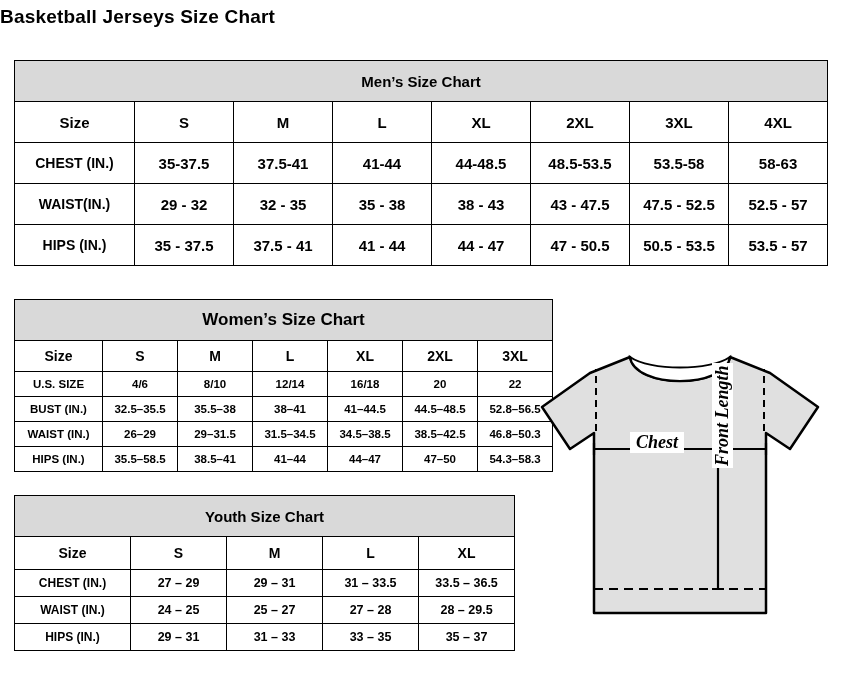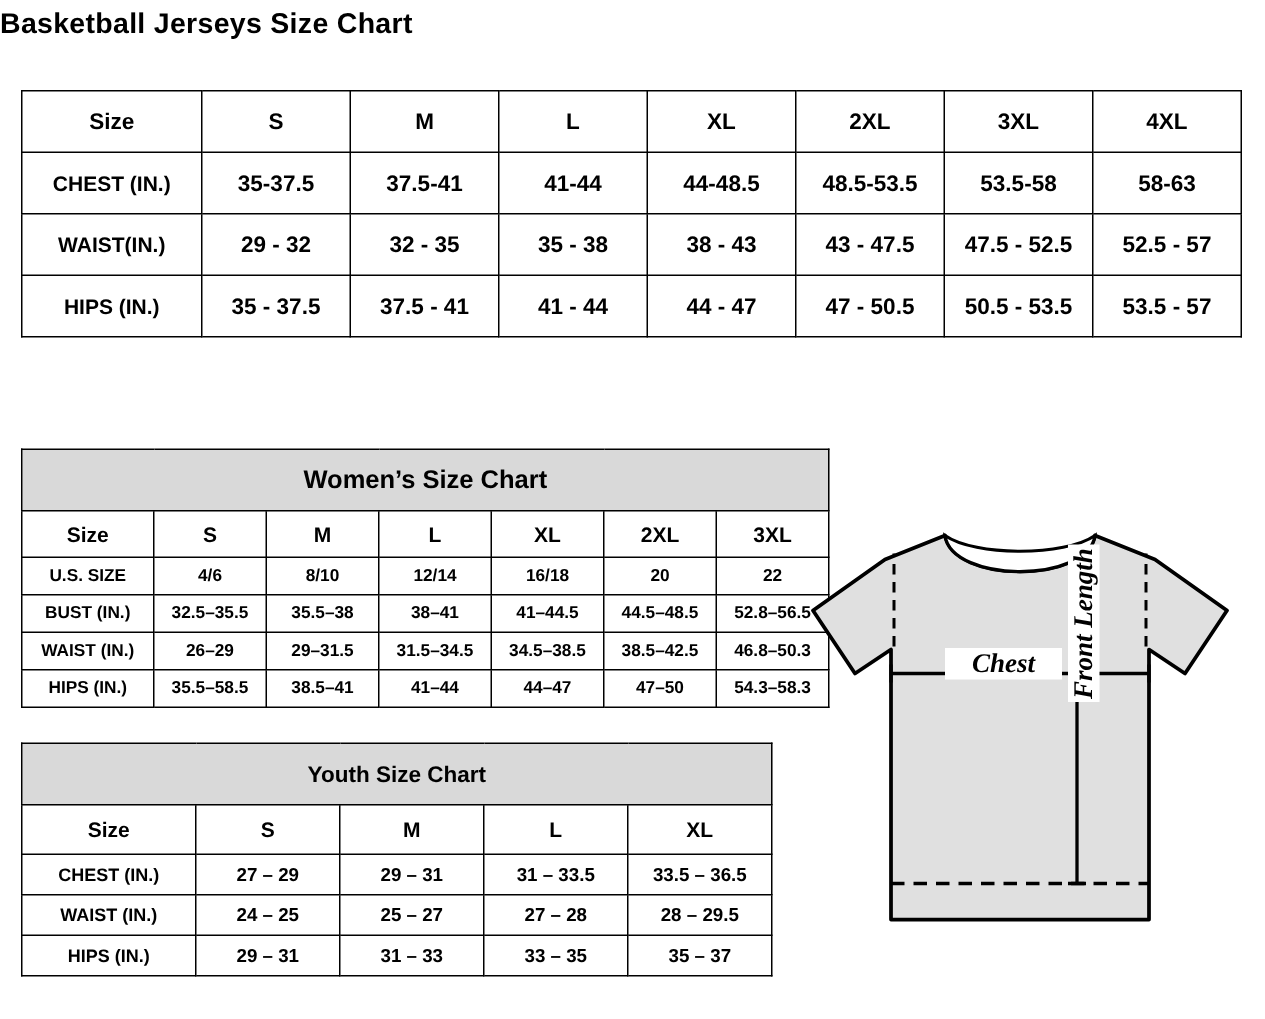--- a/index.html
+++ b/index.html
@@ -98,21 +98,21 @@
   #shirt-svg { display: block; }
   .lbl-chest {
     position: absolute;
     left: 630px;
     top: 432px;
     font-family: "Liberation Serif", serif;
     font-style: italic;
     font-weight: bold;
     font-size: 18px;
     background: #ffffff;
-    padding: 0 18px;
+    padding: 0 6px;
   }
   .lbl-front {
     position: absolute;
     left: 712px;
     top: 468px;
     font-family: "Liberation Serif", serif;
     font-style: italic;
     font-weight: bold;
     font-size: 18px;
     transform: rotate(-90deg);
@@ -133,20 +133,23 @@
       <col style="width:120px">
         <col style="width:99px">
         <col style="width:99px">
         <col style="width:99px">
       <col style="width:99px">
         <col style="width:99px">
         <col style="width:99px">
         <col style="width:99px">
     </colgroup>
     <tbody id="mens-body">
+        <tr>
+          <td class="caption-cell" colspan="8">Men’s Size Chart</td>
+        </tr>
         <tr>
           <td class="hdr-cell">Size</td>
           <td class="hdr-cell">S</td>
           <td class="hdr-cell">M</td>
           <td class="hdr-cell">L</td>
           <td class="hdr-cell">XL</td>
           <td class="hdr-cell">2XL</td>
           <td class="hdr-cell">3XL</td>
           <td class="hdr-cell">4XL</td>
         </tr>

